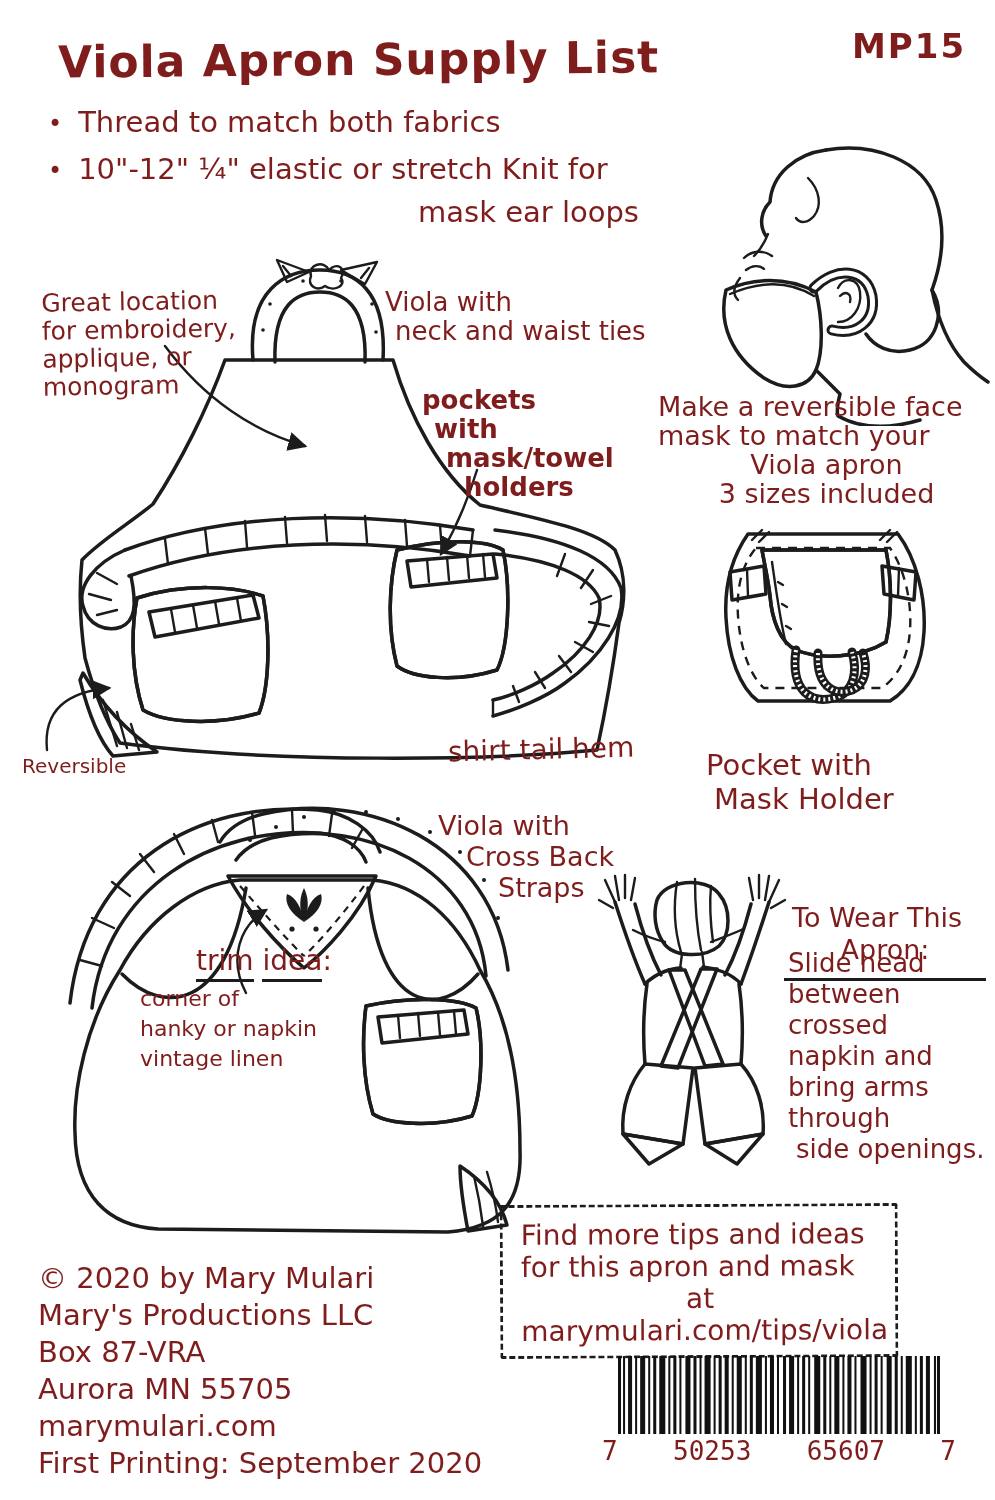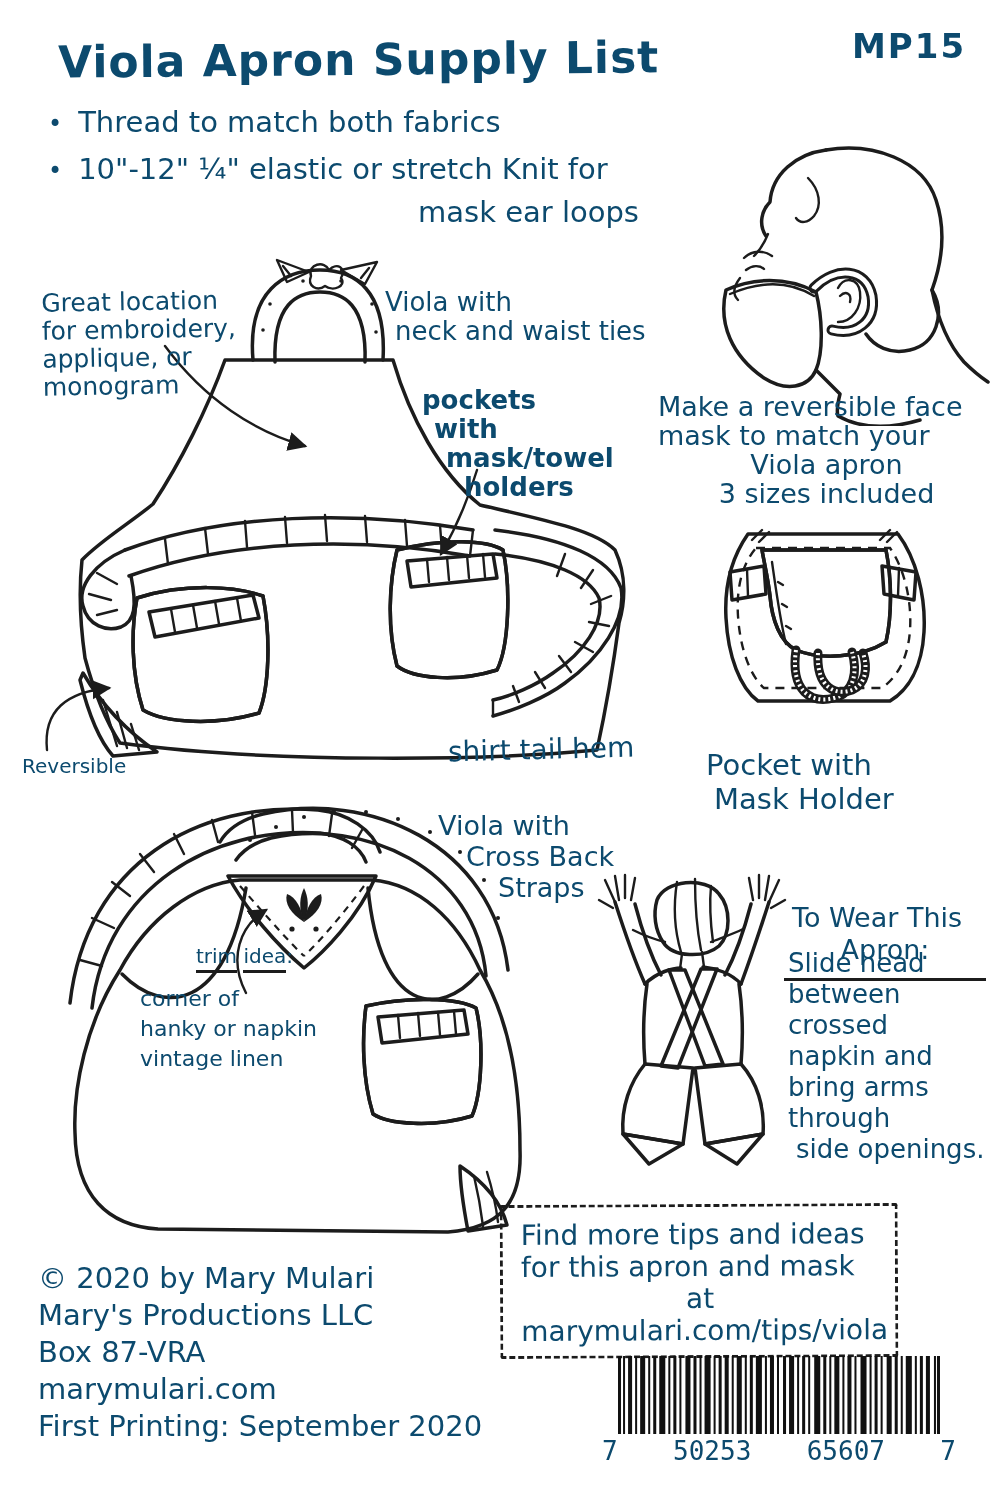--- a/index.html
+++ b/index.html
@@ -1,17 +1,17 @@
 <!DOCTYPE html>
 <html><head>
 <meta charset="utf-8">
 <style>
   html,body{margin:0;padding:0;background:#e8e8e8;}
   .page{position:relative;width:995px;height:1500px;background:#ffffff;overflow:hidden;
-        font-family:"DejaVu Sans",sans-serif;color:#0c4a6e;}
+        font-family:"DejaVu Sans",sans-serif;color:#7f1d1d;}
   .abs{position:absolute;}
   
   .title{left:58px;top:34px;font-size:44px;font-weight:bold;letter-spacing:1px;transform:rotate(-0.5deg);}
   .code{left:852px;top:26px;font-size:34px;font-weight:bold;letter-spacing:2px;}
   
   .supplies{left:48px;top:100px;width:660px;font-size:29px;line-height:45px;}
   .supply-li{display:block;padding-left:30px;text-indent:-30px;}
   .supply-li::before{content:"•";margin-right:16px;font-size:24px;}
   .supply-cont{margin-left:370px;line-height:36px;}
   
@@ -25,21 +25,21 @@
   .ann-style{left:385px;top:288px;}
   .ann-style .l2{padding-left:10px;}
   .ann-pockets{left:422px;top:386px;font-weight:bold;}
   .ann-pockets .l2{padding-left:12px;}.ann-pockets .l3{padding-left:24px;}.ann-pockets .l4{padding-left:42px;}
   .ann-rev{left:22px;top:754px;font-size:20px;}
   .ann-hem{left:448px;top:733px;font-size:28px;transform:rotate(-1.5deg);}
   .pocket-caption{left:706px;top:748px;font-size:29px;line-height:34px;}
   .pocket-caption .l2{padding-left:8px;}
   .ann-cross{left:438px;top:810px;font-size:27px;line-height:31px;}
   .ann-cross .l2{padding-left:28px;}.ann-cross .l3{padding-left:60px;}
-  .ann-trim{left:196px;top:944px;font-size:20px;font-weight:500;text-align:right;}
+  .ann-trim{left:196px;top:944px;font-size:28px;font-weight:500;text-align:right;}
   .u{border-bottom:3px solid #1c1c1c;padding-bottom:2px;}
   .ann-hanky{left:140px;top:984px;font-size:22px;line-height:30px;}
   .wear-head{left:784px;top:878px;width:202px;font-size:27px;line-height:32px;}
   .wear-head .l1{padding-left:8px;margin-top:24px;}
   .wear-head .l2{text-align:center;border-bottom:3px solid #1c1c1c;padding-bottom:12px;}
   .wear-body{left:788px;top:948px;width:205px;font-size:26px;line-height:31px;}
   .wear-body .l6{padding-left:8px;}
   .footer{left:38px;top:1260px;font-size:29px;line-height:37px;}
   .tips-box{left:500px;top:1204px;width:358px;border:3px dashed #1c1c1c;border-radius:3px;
             padding:12px 16px 8px 18px;font-size:28px;line-height:32px;transform:rotate(-0.3deg);}
@@ -377,20 +377,21 @@
     <div>napkin and</div>
     <div>bring arms</div>
     <div>through</div>
     <div class="l6">side openings.</div>
   </div>
 
   <div class="abs footer">
     <div>© 2020 by Mary Mulari</div>
     <div>Mary's Productions LLC</div>
     <div>Box 87-VRA</div>
+    <div>Aurora MN 55705</div>
     <div>marymulari.com</div>
     <div>First Printing: September 2020</div>
   </div>
 
   <div class="abs tips-box">
     <div>Find more tips and ideas</div>
     <div>for this apron and mask</div>
     <div class="c">at</div>
     <div>marymulari.com/tips/viola</div>
   </div>

